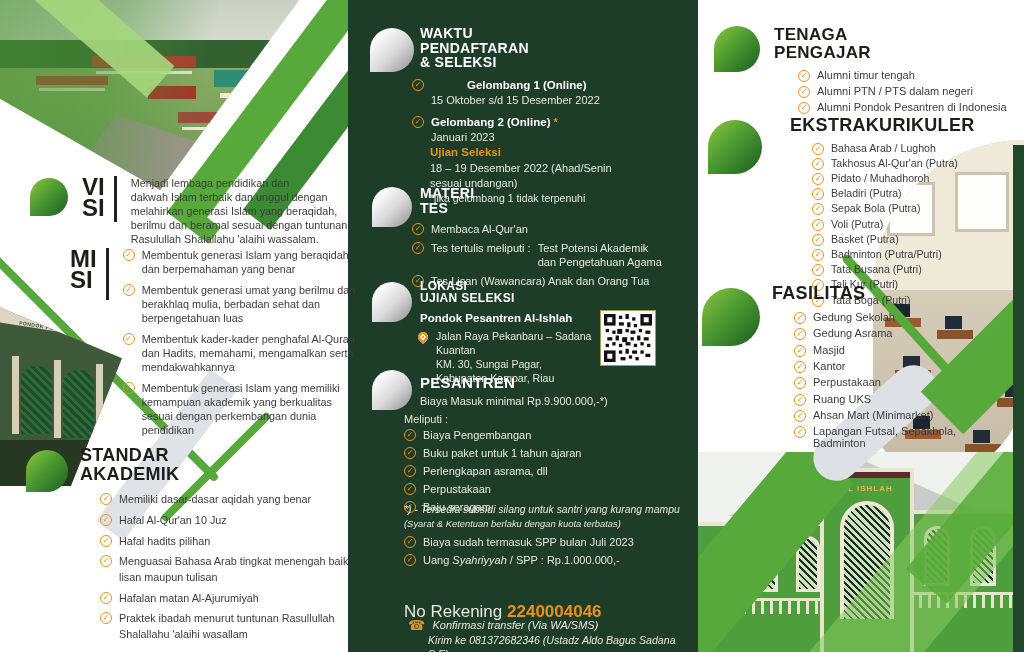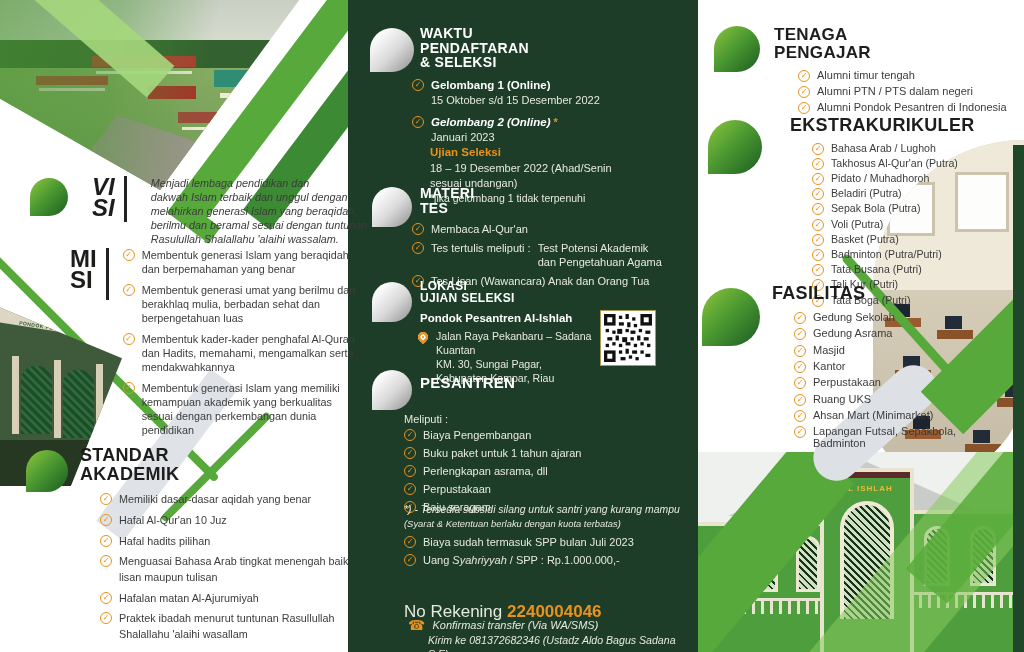--- a/index.html
+++ b/index.html
@@ -85,21 +85,21 @@
       <span style="font-size:5px;font-weight:bold;color:#2f5c31;letter-spacing:.5px;line-height:15px;">PONDOK PESANTREN AL-ISHLAH</span>
     </div>
     <div class="abs" style="left:12px;top:58px;width:7px;height:78px;background:#d8d0b6;"></div>
     <div class="abs" style="left:54px;top:62px;width:7px;height:78px;background:#d8d0b6;"></div>
     <div class="abs" style="left:96px;top:66px;width:7px;height:78px;background:#d8d0b6;"></div>
     <div class="abs" style="left:21px;top:68px;width:31px;height:68px;border-radius:14px 14px 0 0;background:repeating-linear-gradient(45deg,#1f4d2a 0 3px,#2e6b3a 3px 6px);"></div>
     <div class="abs" style="left:63px;top:72px;width:31px;height:68px;border-radius:14px 14px 0 0;background:repeating-linear-gradient(45deg,#1f4d2a 0 3px,#2e6b3a 3px 6px);"></div>
     <div class="abs" style="left:0;bottom:0;width:100%;height:46px;background:#263821;"></div>
   </div>
 
-  <div class="abs" style="left:30px;top:176px;display:flex;gap:24px;z-index:3;font-style:italic;">
+  <div class="abs" style="left:30px;top:176px;display:flex;gap:14px;z-index:3;">
     <div class="leaf" style="width:38px;height:38px;margin-top:2px;"></div>
     <div class="biglabel" style="height:46px;">
       <div>VI</div>
       <div>SI</div>
     </div>
     <div class="tx" style="width:228px;font-size:10.8px;line-height:1.3;color:#3c3c3c;">Menjadi lembaga pendidikan dan
 dakwah Islam terbaik dan unggul dengan
 melahirkan generasi Islam yang beraqidah,
 berilmu dan beramal sesuai dengan tuntunan
 Rasulullah Shalallahu 'alaihi wassalam.</div>
@@ -170,28 +170,28 @@
 
     <div class="abs leaf white" style="left:22px;top:28px;width:44px;height:44px;"></div>
     <div class="abs h hw" style="left:72px;top:26px;font-size:14px;">WAKTU
 PENDAFTARAN
 &amp; SELEKSI</div>
     <ul class="abs cklist" style="left:64px;top:78px;width:272px;">
 
     <li style="margin-bottom:7px;">
         <span class="ck">✓</span>
         <div class="mid-tx">
-          <span class="mid-bold" style="font-size:11.5px;">Gelombang 1 (Online)</span>
+          <span class="mid-bold" style="font-size:11.5px;margin-left:36px;">Gelombang 1 (Online)</span>
           <div>15 Oktober  s/d 15 Desember 2022</div>
         </div>
       </li>
         <li style="margin-bottom:7px;">
         <span class="ck">✓</span>
         <div class="mid-tx">
-          <span class="mid-bold" style="font-size:11.5px;font-style:italic;">Gelombang 2 (Online)</span><span class="orange"> *</span>
+          <span class="mid-bold" style="font-size:11.5px;">Gelombang 2 (Online)</span><span class="orange"> *</span>
           <div>Januari 2023</div>
         </div>
       </li>
       </ul>
     <div class="abs orange" style="left:82px;top:146px;font-size:11.5px;">Ujian Seleksi</div>
     <div class="abs mid-tx tx" style="left:82px;top:161px;">18 – 19 Desember 2022 (Ahad/Senin
 sesuai undangan)</div>
     <div class="abs mid-tx" style="left:82px;top:192px;font-size:10.5px;">*jika gelombang 1 tidak terpenuhi</div>
 
     <div class="abs leaf white" style="left:24px;top:187px;width:40px;height:40px;"></div>
@@ -267,20 +267,21 @@
             <rect x="25" y="24" width="3" height="2"></rect>
             <rect x="10" y="26" width="3" height="2"></rect>
           <rect x="15" y="25" width="2" height="2"></rect>
             <rect x="19" y="26" width="2" height="2"></rect>
         </g>
       </svg>
     </div>
 
     <div class="abs leaf white" style="left:24px;top:370px;width:40px;height:40px;"></div>
     <div class="abs h hw" style="left:72px;top:375px;font-size:15px;">PESANTREN</div>
+    <div class="abs mid-tx" style="left:72px;top:394px;">Biaya Masuk minimal Rp.9.900.000,-*)</div>
     <div class="abs mid-tx" style="left:56px;top:412px;color:#e4ead8;">Meliputi :</div>
     <ul class="abs cklist" style="left:56px;top:428px;width:280px;font-size:11px;">
 
     <li style="margin-bottom:3.5px;">
         <span class="ck">✓</span>
         <span class="mid-tx">Biaya Pengembangan</span>
       </li>
         <li style="margin-bottom:3.5px;">
         <span class="ck">✓</span>
         <span class="mid-tx">Buku paket untuk 1 tahun ajaran</span>

